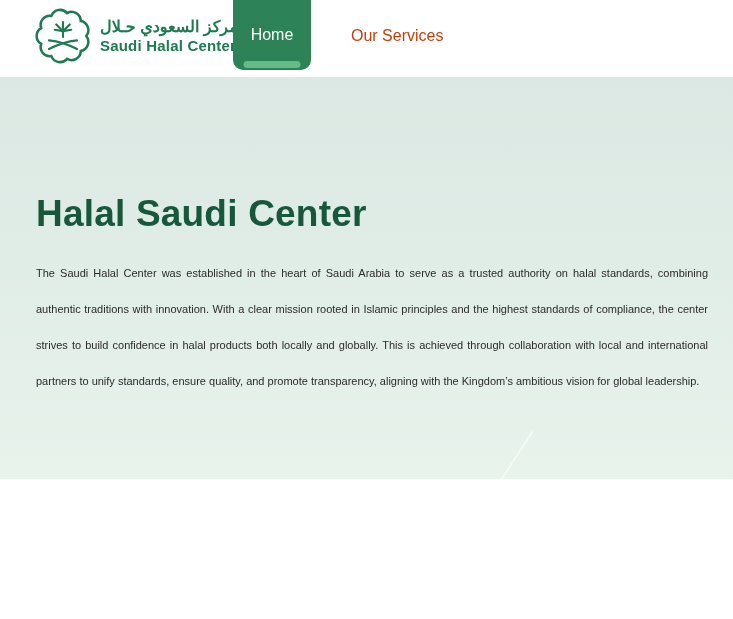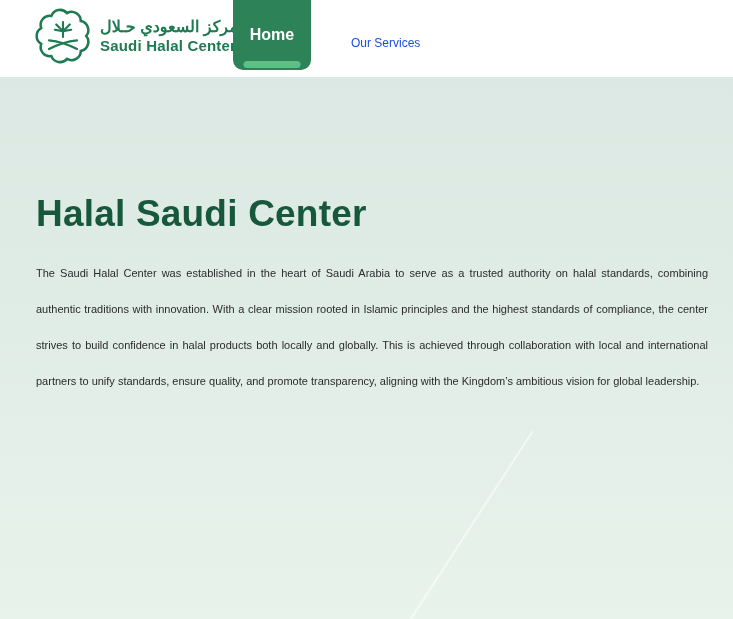--- a/index.html
+++ b/index.html
@@ -56,50 +56,50 @@
     position: absolute;
     left: 233px; top: 0;
     width: 78px; height: 70px;
     background: #2D8257;
     border-radius: 0 0 10px 10px;
     display: flex;
     align-items: center;
     justify-content: center;
     color: #ffffff;
     font-size: 16px;
-    font-weight: 700;
+    font-weight: 400;
     cursor: pointer;
   }
   .tab-indicator {
     position: absolute;
     bottom: 2px;
     left: 50%;
     transform: translateX(-50%);
     width: 57px; height: 7px;
     border-radius: 5px;
     background: #62BC86;
   }
   .tab-services {
     position: absolute;
-    left: 351px; top: 8px;
+    left: 351px; top: 1px;
     height: 70px;
     display: flex;
     align-items: center;
-    color: #1d4ed8;
-    font-size: 12px;
+    color: #c2410c;
+    font-size: 16px;
     font-weight: 500;
     cursor: pointer;
   }
 
   
   .content {
     position: absolute;
     top: 77px; left: 0;
     width: 733px;
-    height: 542px;
+    height: 402px;
     background: linear-gradient(180deg, #DCE8E3 0%, #E0ECE6 45%, #E8F3EC 100%);
     overflow: hidden;
   }
   .diagonal-streak {
     position: absolute;
     left: 450px; top: 330px;
     width: 2px; height: 300px;
     background: rgba(255,255,255,0.55);
     transform: rotate(33deg);
     pointer-events: none;

